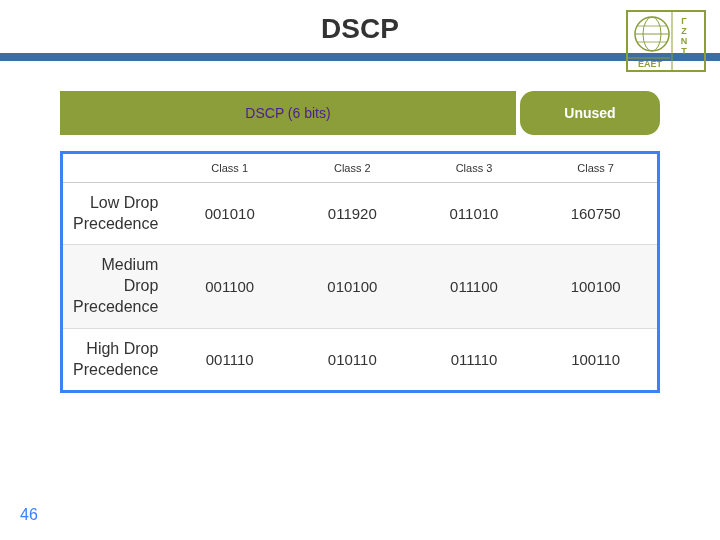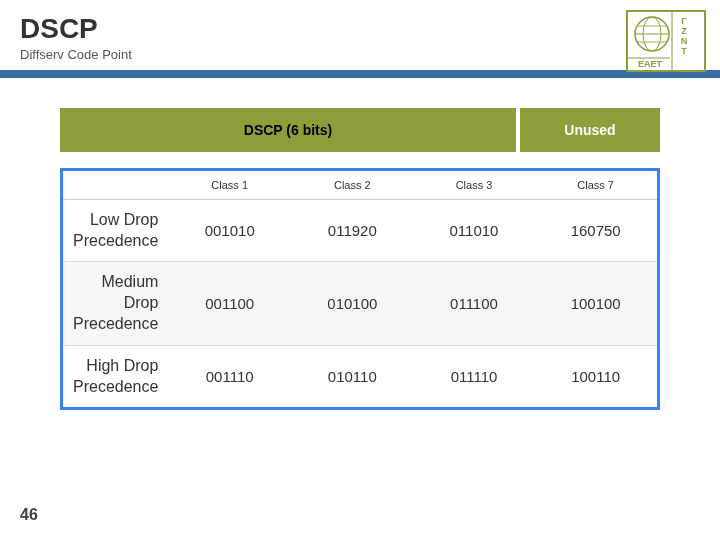--- a/index.html
+++ b/index.html
@@ -11,21 +11,21 @@
       font-family: Arial, sans-serif;
       position: relative;
       overflow: hidden;
     }
 
     
     .header {
       background: #ffffff;
       padding: 14px 20px 0 20px;
       display: flex;
-      justify-content: flex-start;
+      justify-content: center;
       align-items: flex-start;
     }
 
     .title-block {}
 
     .title-main {
       font-size: 28px;
       font-weight: bold;
       color: #333333;
       line-height: 1.1;
@@ -52,37 +52,38 @@
 
     
     .dscp-header-row {
       display: flex;
       width: 100%;
       margin-bottom: 16px;
     }
 
     .dscp-header-left {
       background: #8B9E3A;
-      color: #000000;
+      color: #4c1d95;
       font-size: 14px;
-      font-weight: bold;
+      font-weight: normal;
       padding: 14px 4px;
       flex: 1;
       text-align: center;
     }
 
     .dscp-header-right {
       background: #8B9E3A;
       color: #ffffff;
       font-size: 14px;
       font-weight: bold;
       padding: 14px 20px;
       width: 140px;
       text-align: center;
       margin-left: 4px;
+      border-radius: 14px;
     }
 
     
     .table-container {
       border: 3px solid #3b82f6;
       width: 100%;
     }
 
     table {
       width: 100%;
@@ -128,40 +129,39 @@
     tbody tr:nth-child(even) {
       background: #f7f7f7;
     }
 
     
     .page-number {
       position: absolute;
       bottom: 16px;
       left: 20px;
       font-size: 16px;
-      font-weight: bold;
-      color: #404040;
+      font-weight: normal;
+      color: #3b82f6;
     }
 
     
     .logo-svg-container {
       position: absolute;
       top: 10px;
       right: 14px;
       width: 80px;
       height: 62px;
     }
   </style>
 </head>
 <body>
 
 <div class="header">
   <div class="title-block">
     <div class="title-main">DSCP</div>
-    <div class="title-sub">Diffserv Code Point</div>
   </div>
 
   <div class="logo-svg-container">
     <svg width="80" height="62" viewBox="0 0 80 62" xmlns="http://www.w3.org/2000/svg">
 
       <rect x="1" y="1" width="78" height="60" fill="none" stroke="#8B9E3A" stroke-width="2"></rect>
 
       <circle cx="26" cy="24" r="17" fill="none" stroke="#8B9E3A" stroke-width="1.5"></circle>
       <ellipse cx="26" cy="24" rx="9" ry="17" fill="none" stroke="#8B9E3A" stroke-width="1"></ellipse>
       <line x1="9" y1="24" x2="43" y2="24" stroke="#8B9E3A" stroke-width="1"></line>

